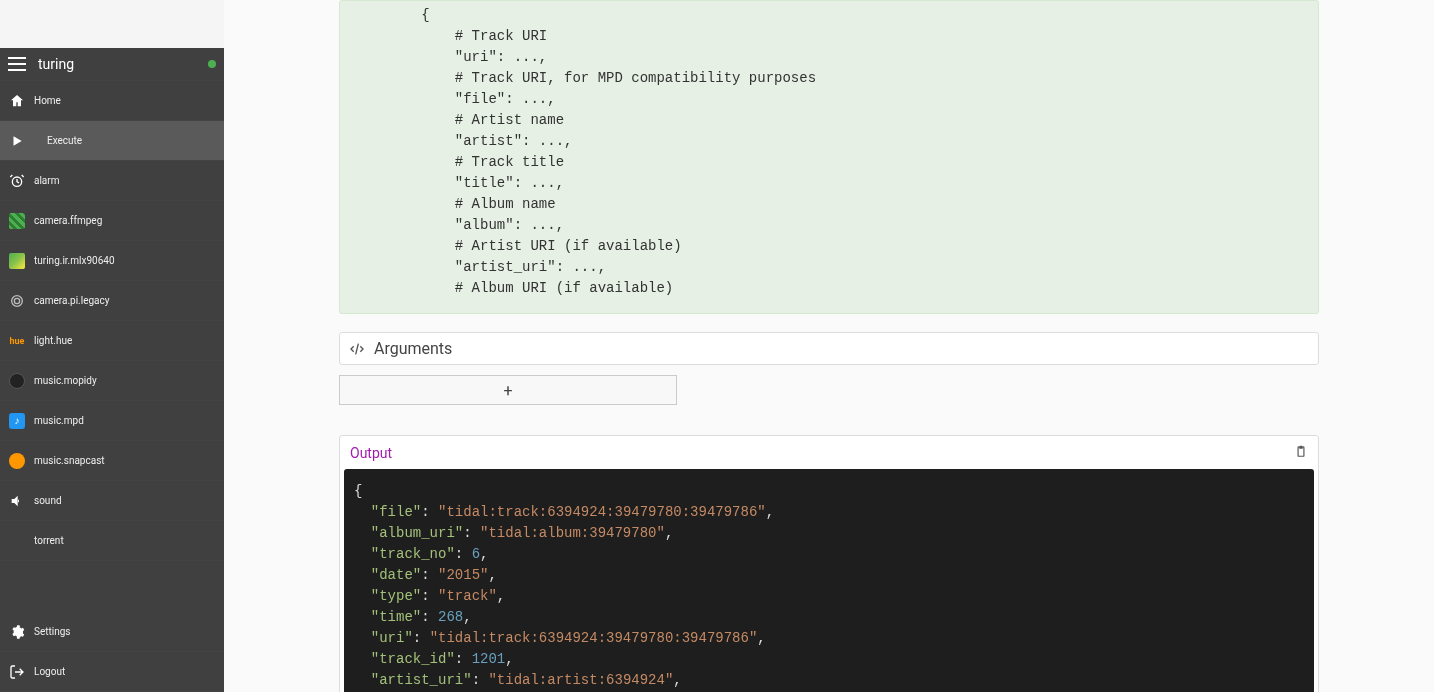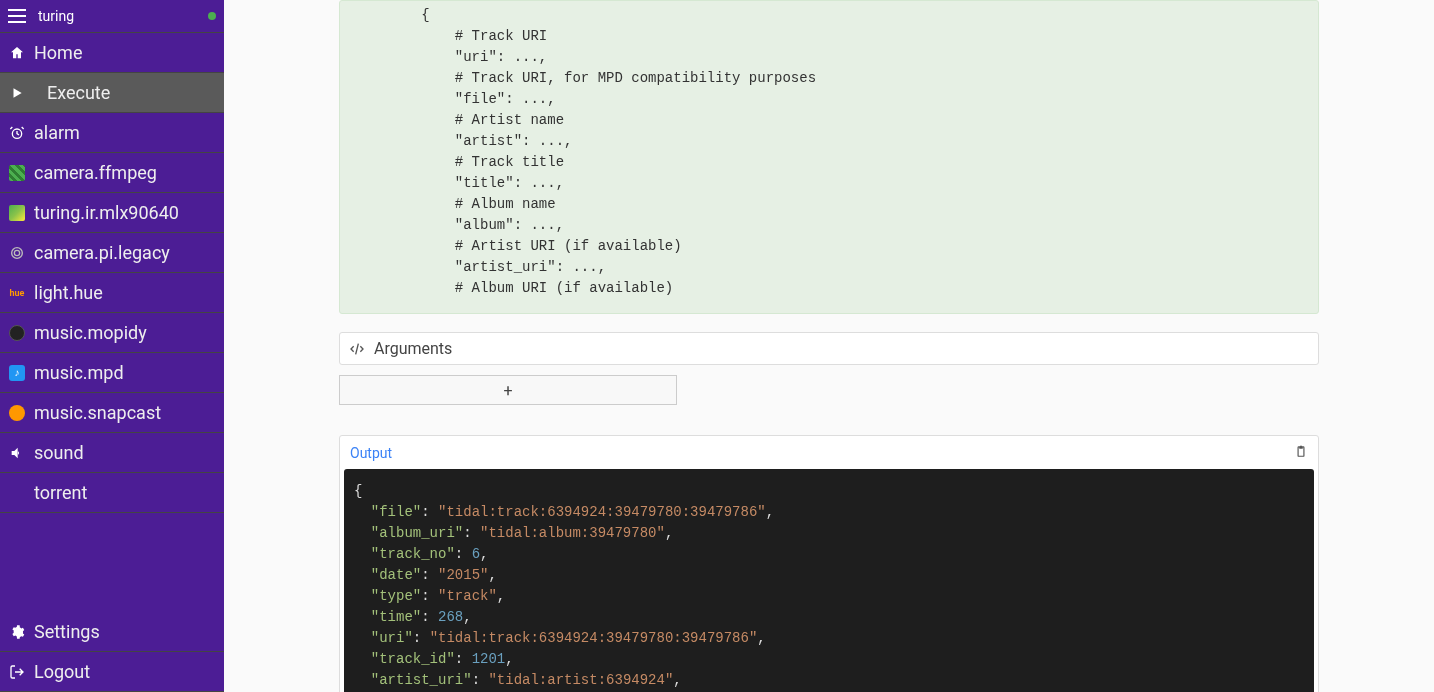--- a/index.html
+++ b/index.html
@@ -1,48 +1,48 @@
 <!DOCTYPE html>
 <html><head>
 <meta charset="utf-8">
 <style>
 * { box-sizing: border-box; margin: 0; padding: 0; }
 body { font-family: -apple-system, BlinkMacSystemFont, "Segoe UI", Roboto, sans-serif; font-size: 14px; background: #f5f5f5; overflow: hidden; }
 
 .app { display: flex; height: 692px; width: 1434px; }
 
-.sidebar { width: 224px; background: #4c1d95; color: #fff; display: flex; flex-direction: column; flex-shrink: 0; }
+.sidebar { width: 224px; background: #404040; color: #fff; display: flex; flex-direction: column; flex-shrink: 0; margin-top: 48px; }
 .sidebar-header { height: 33px; display: flex; align-items: center; padding: 0 8px; border-bottom: 1px solid #444; }
 .hamburger { width: 18px; height: 14px; display: flex; flex-direction: column; justify-content: space-between; margin-right: 12px; cursor: pointer; }
 .hamburger span { display:block; height:2px; background:#fff; }
 .host { flex: 1; }
 .status-dot { width: 8px; height: 8px; border-radius: 50%; }
 
 .nav { flex:1; overflow-y:auto; }
 .nav-item { display:flex; align-items:center; height: 40px; padding: 0 8px; border-bottom: 1px solid #444; cursor:pointer; }
 .nav-item.selected { background: #5a5a5a; gap: 13px; }
 .nav-gap { height: 10px; }
 .nav-icon { width: 18px; height: 18px; margin-right: 8px; display:flex; align-items:center; justify-content:center; font-size: 13px; }
-.nav-label { color: #eee; font-size: 18px; }
+.nav-label { color: #eee; font-size: 10px; }
 
 .content { flex:1; background: #fafafa; overflow-y:auto; padding: 0 20px; }
 .content-inner { max-width: 980px; margin: 0 auto; padding-bottom: 20px; }
 
 .doc-block { background: #e6f0e4; border: 1px solid #d5e8d2; border-radius: 3px; padding: 4px 14px 14px 14px; margin-bottom: 18px; font-family: "Courier New", monospace; font-size: 14px; white-space: pre; color: #333; line-height: 1.5; overflow-x:auto; }
 
 .panel { background:#fff; border:1px solid #ddd; border-radius:3px; margin-bottom: 10px; }
 .panel-header { display:flex; align-items:center; padding: 6px 8px; }
 .panel-title { color:#444; font-size: 16px; }
 .code-slash { width:18px; height:18px; margin-right:8px; display:flex; align-items:center; justify-content:center; }
 
 .add-btn { width:338px; height:30px; border:1px solid #ccc; background:#f8f8f8; display:flex; align-items:center; justify-content:center; cursor:pointer; font-size:16px; color:#444; margin-bottom: 30px; }
 
 .output-panel { background:#fff; border:1px solid #ddd; border-radius:3px; }
 .output-header { display:flex; align-items:center; justify-content:space-between; padding: 7px 10px; }
-.output-title { color:#3b82f6; }
+.output-title { color:#a21caf; }
 .copy-icon { cursor:pointer; color:#555; }
 .output-body { background:#1e1e1e; color:#ddd; padding: 12px 10px 14px 10px; margin: 0 4px 4px 4px; border-radius:3px; font-family: "Courier New", monospace; font-size: 14px; line-height: 1.5; white-space: pre; overflow-x:auto; }
 .j-key { color: #a3c17a; }
 .j-str { color: #c58a64; }
 .j-num { color: #6aa0bf; }
 .j-punc { color: #ddd; }
 
 .ic-circle { width:16px; height:16px; border-radius:50%; }
 </style>
 </head>

